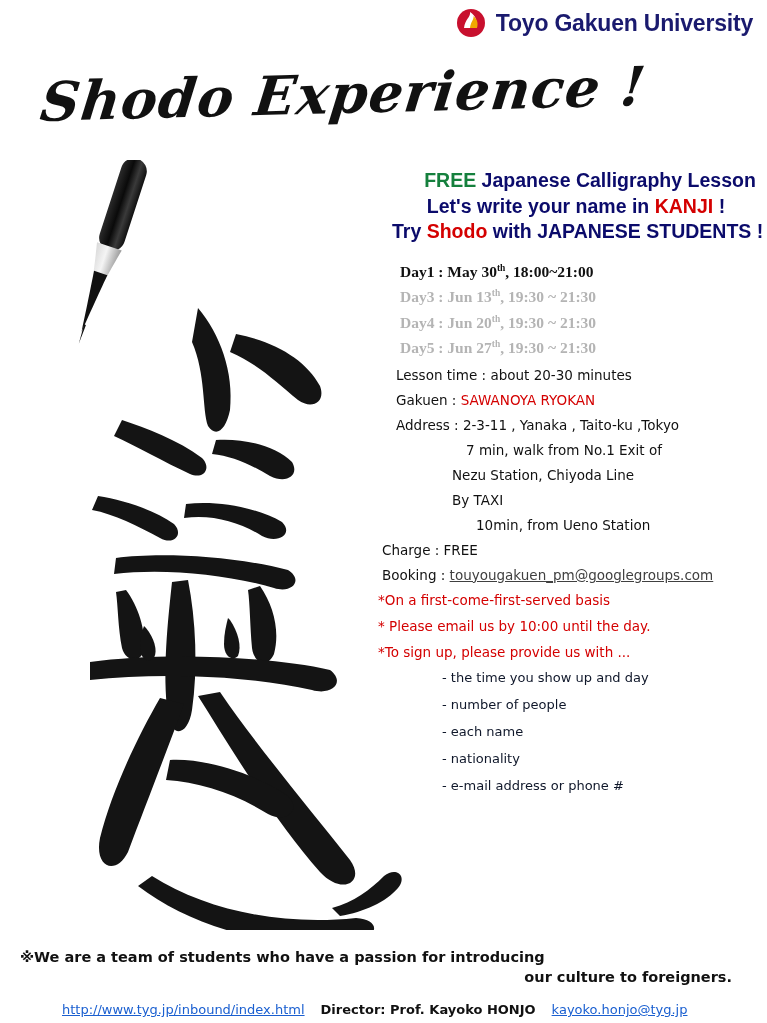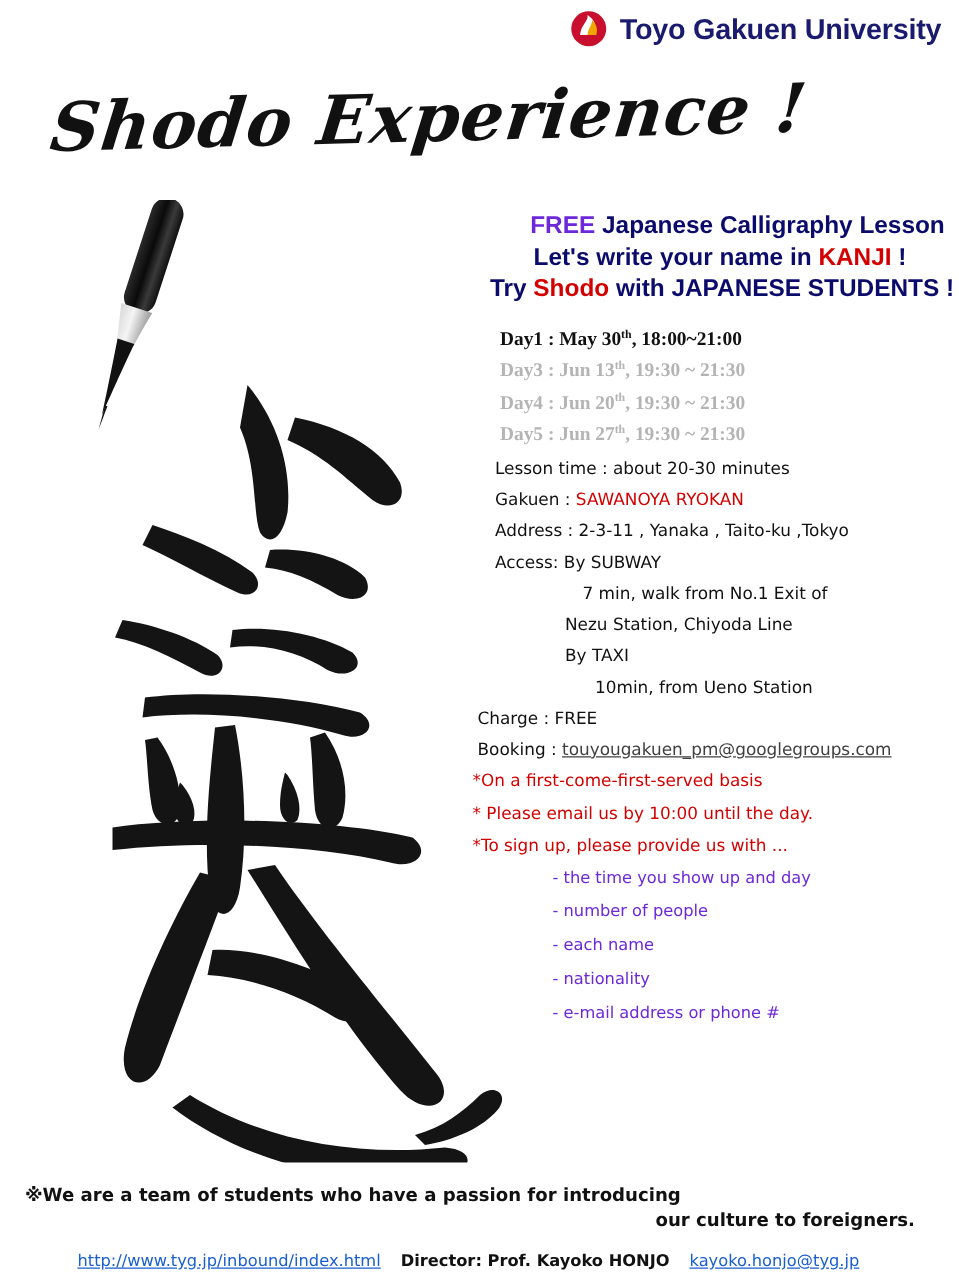--- a/index.html
+++ b/index.html
@@ -79,21 +79,21 @@
     width: 368px;
   }
   .headline {
     text-align: center;
     line-height: 1.32;
     font-size: 19.5px;
     font-weight: bold;
     font-family: "Liberation Sans", sans-serif;
     color: #0b0b6b;
   }
-  .headline .free { color: #6d28d9; margin-left: 28px; }
+  .headline .free { color: #15803d; margin-left: 28px; }
   .headline .kanji-word { color: #d40000; }
   .headline .shodo-word { color: #d40000; }
   .headline .line { white-space: nowrap; }
 
   .days {
     margin-top: 18px;
     padding-left: 8px;
   }
   .day-row {
     font-size: 15.5px;
@@ -134,21 +134,21 @@
     font-family: "DejaVu Sans", sans-serif;
     margin-bottom: 10px;
     white-space: nowrap;
   }
   .bullets {
     margin-top: 2px;
     padding-left: 50px;
   }
   .bullet {
     font-size: 13px;
-    color: #6d28d9;
+    color: #0f172a;
     font-family: "DejaVu Sans", sans-serif;
     margin-bottom: 12px;
     white-space: nowrap;
   }
 
   
   .footer-note {
     position: absolute;
     left: 20px;
     bottom: 38px;
@@ -298,21 +298,20 @@
       <span>27</span><sup>th</sup><span>, 19:30 ~ 21:30</span>
     </div>
   </div>
 
   <div class="details">
     <div class="det">Lesson time : about 20-30   minutes</div>
     <div class="det">
       <span>Gakuen : </span><span class="red">SAWANOYA RYOKAN</span>
     </div>
     <div class="det">Address : 2-3-11 , Yanaka , Taito-ku ,Tokyo</div>
-    <div class="det">Access: By SUBWAY</div>
     <div class="det indent1">7 min, walk from No.1 Exit of</div>
     <div class="det indent2">Nezu Station, Chiyoda Line</div>
     <div class="det indent2">By TAXI</div>
     <div class="det indent3">10min, from Ueno Station</div>
     <div class="det shift-left">Charge : FREE</div>
     <div class="det shift-left">
       <span>Booking : </span><span class="blue-link">touyougakuen_pm@googlegroups.com</span>
     </div>
   </div>
 

